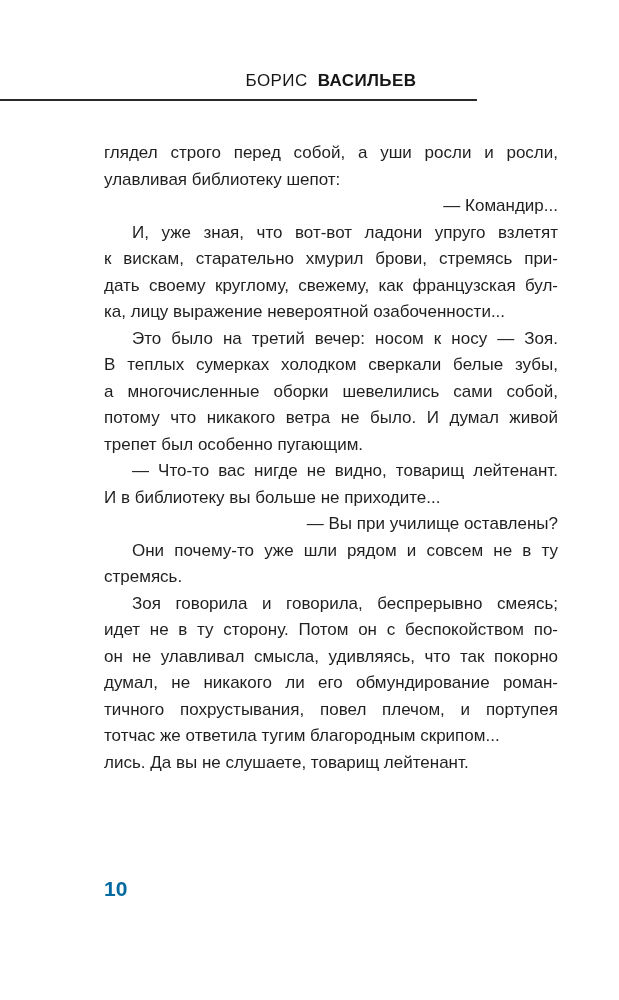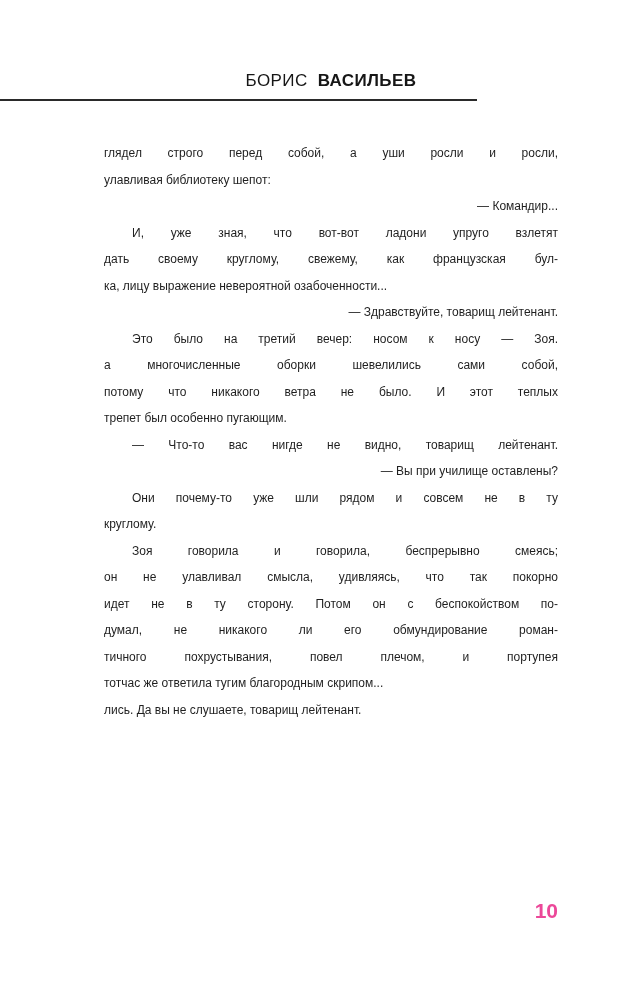--- a/index.html
+++ b/index.html
@@ -36,71 +36,73 @@
   }
   .page-text{
     position:absolute;
     left:104px;top:140px;width:454px;
   }
   .line{
     box-sizing:border-box;
     width:454px;
     height:26.5px;
     line-height:26.5px;
-    font-size:12px;
+    font-size:17px;
     white-space:nowrap;
     text-align:left;
   }
   .line.fill{
     text-align:justify;
     text-align-last:justify;
   }
   .line.indent{
     padding-left:28px;
     text-align:right;
   }
   .page-number{
     position:absolute;
-    left:104px;top:899px;width:454px;
-    text-align:right;
+    left:104px;top:877px;width:454px;
+    text-align:left;
     font-size:21px;line-height:24px;
     font-weight:700;
-    color:#ec4899;
+    color:#0369a1;
   }
 </style>
 </head>
 <body>
 
 <div class="page">
 
   <div class="running-header">
     <span class="author-first">БОРИС</span><span class="author-last">ВАСИЛЬЕВ</span>
   </div>
 
   <div class="header-rule"></div>
 
   <div class="page-text" id="text-lines">
       <div class="line fill">глядел строго перед собой, а уши росли и росли,</div>
       <div class="line">улавливая библиотеку шепот:</div>
       <div class="line indent">— Командир...</div>
       <div class="line indent fill">И, уже зная, что вот-вот ладони упруго взлетят</div>
+      <div class="line fill">к вискам, старательно хмурил брови, стремясь при-</div>
       <div class="line fill">дать своему круглому, свежему, как французская бул-</div>
       <div class="line">ка, лицу выражение невероятной озабоченности...</div>
-      <div class="line indent">— Здравствуйте, товарищ лейтенант.</div>
       <div class="line indent fill">Это было на третий вечер: носом к носу — Зоя.</div>
+      <div class="line fill">В теплых сумерках холодком сверкали белые зубы,</div>
       <div class="line fill">а многочисленные оборки шевелились сами собой,</div>
-      <div class="line fill">потому что никакого ветра не было. И этот теплых</div>
+      <div class="line fill">потому что никакого ветра не было. И думал живой</div>
       <div class="line">трепет был особенно пугающим.</div>
       <div class="line indent fill">— Что-то вас нигде не видно, товарищ лейтенант.</div>
+      <div class="line">И в библиотеку вы больше не приходите...</div>
       <div class="line indent">— Вы при училище оставлены?</div>
       <div class="line indent fill">Они почему-то уже шли рядом и совсем не в ту</div>
-      <div class="line">круглому.</div>
+      <div class="line">стремясь.</div>
       <div class="line indent fill">Зоя говорила и говорила, беспрерывно смеясь;</div>
+      <div class="line fill">идет не в ту сторону. Потом он с беспокойством по-</div>
       <div class="line fill">он не улавливал смысла, удивляясь, что так покорно</div>
-      <div class="line fill">идет не в ту сторону. Потом он с беспокойством по-</div>
       <div class="line fill">думал, не никакого ли его обмундирование роман-</div>
       <div class="line fill">тичного похрустывания, повел плечом, и портупея</div>
       <div class="line">тотчас же ответила тугим благородным скрипом...</div>
       <div class="line">лись. Да вы не слушаете, товарищ лейтенант.</div>
     </div>
 
   <div class="page-number">10</div>
 
 </div>
 

